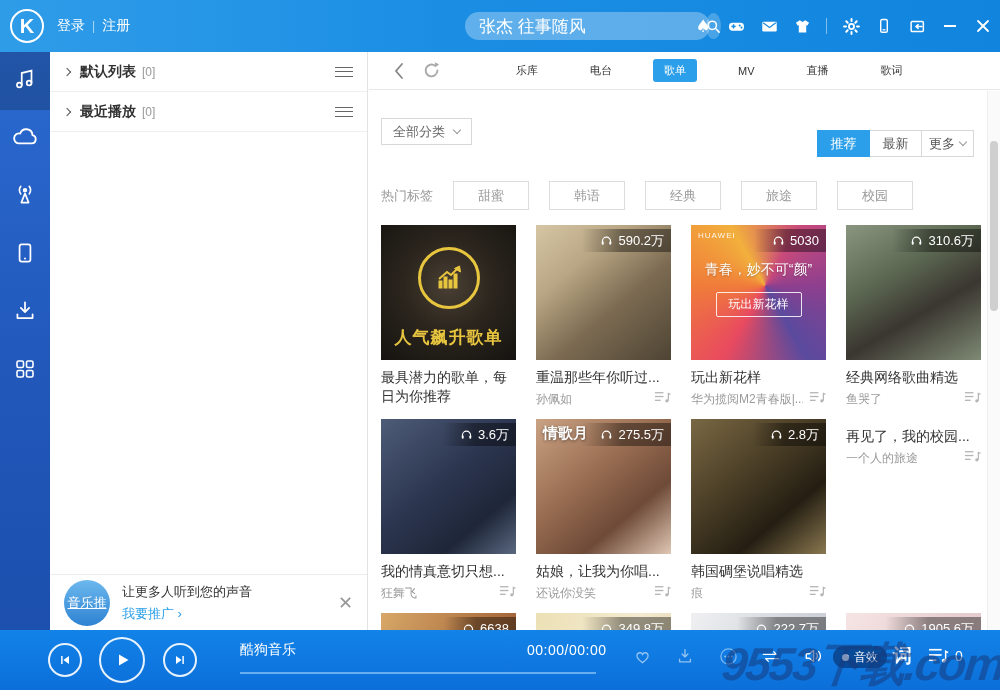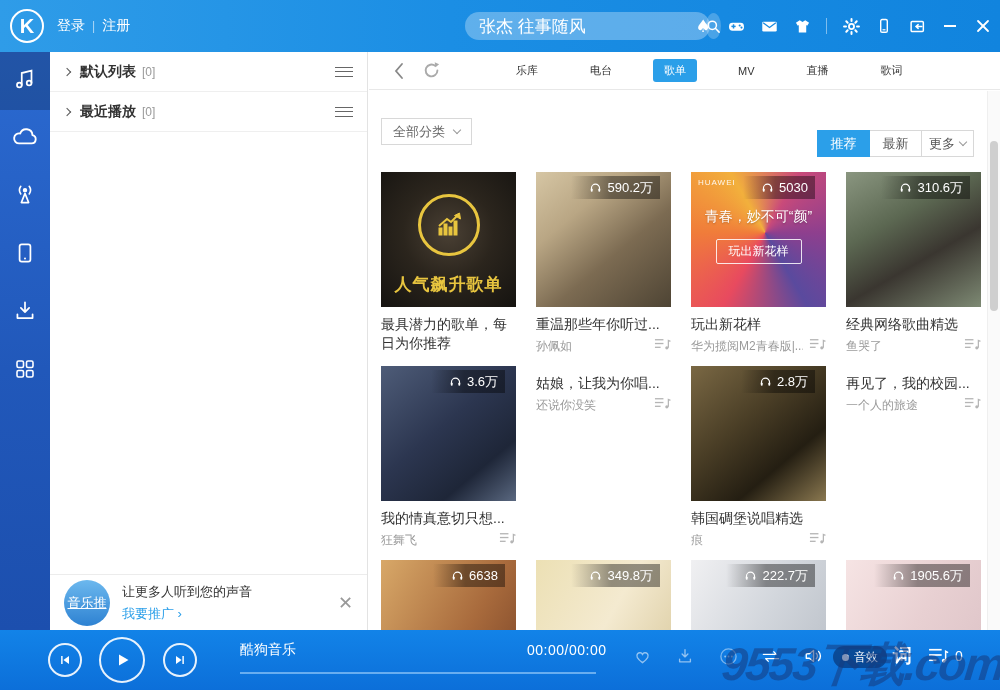--- a/index.html
+++ b/index.html
@@ -73,21 +73,21 @@
   .sort.active{background:#2b9fe9;border-color:#2b9fe9;color:#fff;position:relative;z-index:1;}
   .tags-row{margin:24px 12px 0;display:flex;align-items:center;}
   .tags-label{font-size:13px;color:#999;margin-right:20px;}
   .tag{width:76px;height:29px;border:1px solid #ddd;color:#999;font-size:13px;background:#fff;
     display:flex;align-items:center;justify-content:center;margin-right:20px;cursor:pointer;}
 
   
   .grid{margin:15px 12px 0;display:flex;flex-wrap:wrap;column-gap:20px;row-gap:12px;width:608px;}
   .card{width:135px;cursor:pointer;}
   .art{width:135px;height:135px;position:relative;overflow:hidden;}
-  .badge{position:absolute;top:4px;right:11px;height:23px;display:flex;align-items:center;gap:5px;
+  .badge{position:absolute;top:4px;right:0;height:23px;display:flex;align-items:center;gap:5px;
     padding:0 7px 0 18px;color:#fff;font-size:13px;
     background:linear-gradient(90deg,rgba(0,0,0,0) 0%,rgba(0,0,0,.40) 45%);}
   .c-title{margin-top:8px;font-size:14px;color:#333;line-height:19px;white-space:nowrap;overflow:hidden;}
   .c-title.wrap{white-space:normal;height:38px;}
   .c-meta{display:flex;justify-content:space-between;align-items:center;margin-top:4px;height:16px;}
   .c-author{font-size:12px;color:#9a9a9a;white-space:nowrap;overflow:hidden;max-width:112px;}
   .art-1{background:radial-gradient(circle at 50% 45%,#4a4034 0%,#2b251d 45%,#151310 100%);}
   .art-2{background:linear-gradient(140deg,#d6c6a4 0%,#b9a684 30%,#7c6b52 60%,#4e4434 100%);}
   .art-3{background:conic-gradient(from 210deg at 55% 45%,#e84a5f,#f07c3a,#f2b03c,#c94a7a,#8e3f8e,#5a4a9e,#e84a5f);}
   .art-4{background:linear-gradient(150deg,#8a9680 0%,#5c6852 35%,#3a3630 62%,#7e8a74 100%);}
@@ -346,20 +346,28 @@
       <div class="sort-group">
         <span class="sort active">推荐</span>
         <span class="sort">最新</span>
         <span class="sort">
           <span>更多</span>
           <span class="chev-d"></span>
         </span>
       </div>
     </div>
 
+    <div class="tags-row">
+      <span class="tags-label">热门标签</span>
+      <span class="tag">甜蜜</span>
+      <span class="tag">韩语</span>
+      <span class="tag">经典</span>
+      <span class="tag">旅途</span>
+      <span class="tag">校园</span>
+    </div>
 
     <div class="grid">
 
       <div class="card">
         <div class="art art-1">
           <div class="trend-circle">
             <svg width="34" height="34" viewBox="0 0 34 34">
                 <g stroke="#e8c53f" fill="#e8c53f">
                   <rect x="7" y="20" width="3" height="7"></rect>
                   <rect x="12" y="16" width="3" height="11"></rect>
@@ -476,20 +484,31 @@
                   <line x1="1" y1="6.5" x2="10" y2="6.5"></line>
                   <line x1="1" y1="10.5" x2="7" y2="10.5"></line>
                 </g>
                 <circle cx="13.6" cy="11" r="1.7" fill="#b5b5b5"></circle>
                 <path d="M15.2 11 V3.2 l2.2 1" fill="none" stroke="#b5b5b5" stroke-width="1.3"></path>
               </svg></span>
         </div>
       </div>
 
       <div class="card">
+        <div class="art art-6">
+          <span class="corner-label">情歌月</span>
+          <span class="badge">
+            <svg width="13" height="13" viewBox="0 0 16 16">
+                <path d="M3 10 v-1.2 a5 5 0 0 1 10 0 V10" fill="none" stroke="#fff" stroke-width="1.4"></path>
+                <rect x="2.2" y="9.3" width="2.3" height="4" rx="1" fill="#fff"></rect>
+                <rect x="11.5" y="9.3" width="2.3" height="4" rx="1" fill="#fff"></rect>
+              </svg>
+            <span>275.5万</span>
+          </span>
+        </div>
         <div class="c-title">姑娘，让我为你唱...</div>
         <div class="c-meta">
           <span class="c-author">还说你没笑</span>
           <span><svg width="17" height="14" viewBox="0 0 18 14">
                 <g stroke="#b5b5b5" stroke-width="1.4" fill="none">
                   <line x1="1" y1="2.5" x2="10" y2="2.5"></line>
                   <line x1="1" y1="6.5" x2="10" y2="6.5"></line>
                   <line x1="1" y1="10.5" x2="7" y2="10.5"></line>
                 </g>
                 <circle cx="13.6" cy="11" r="1.7" fill="#b5b5b5"></circle>

